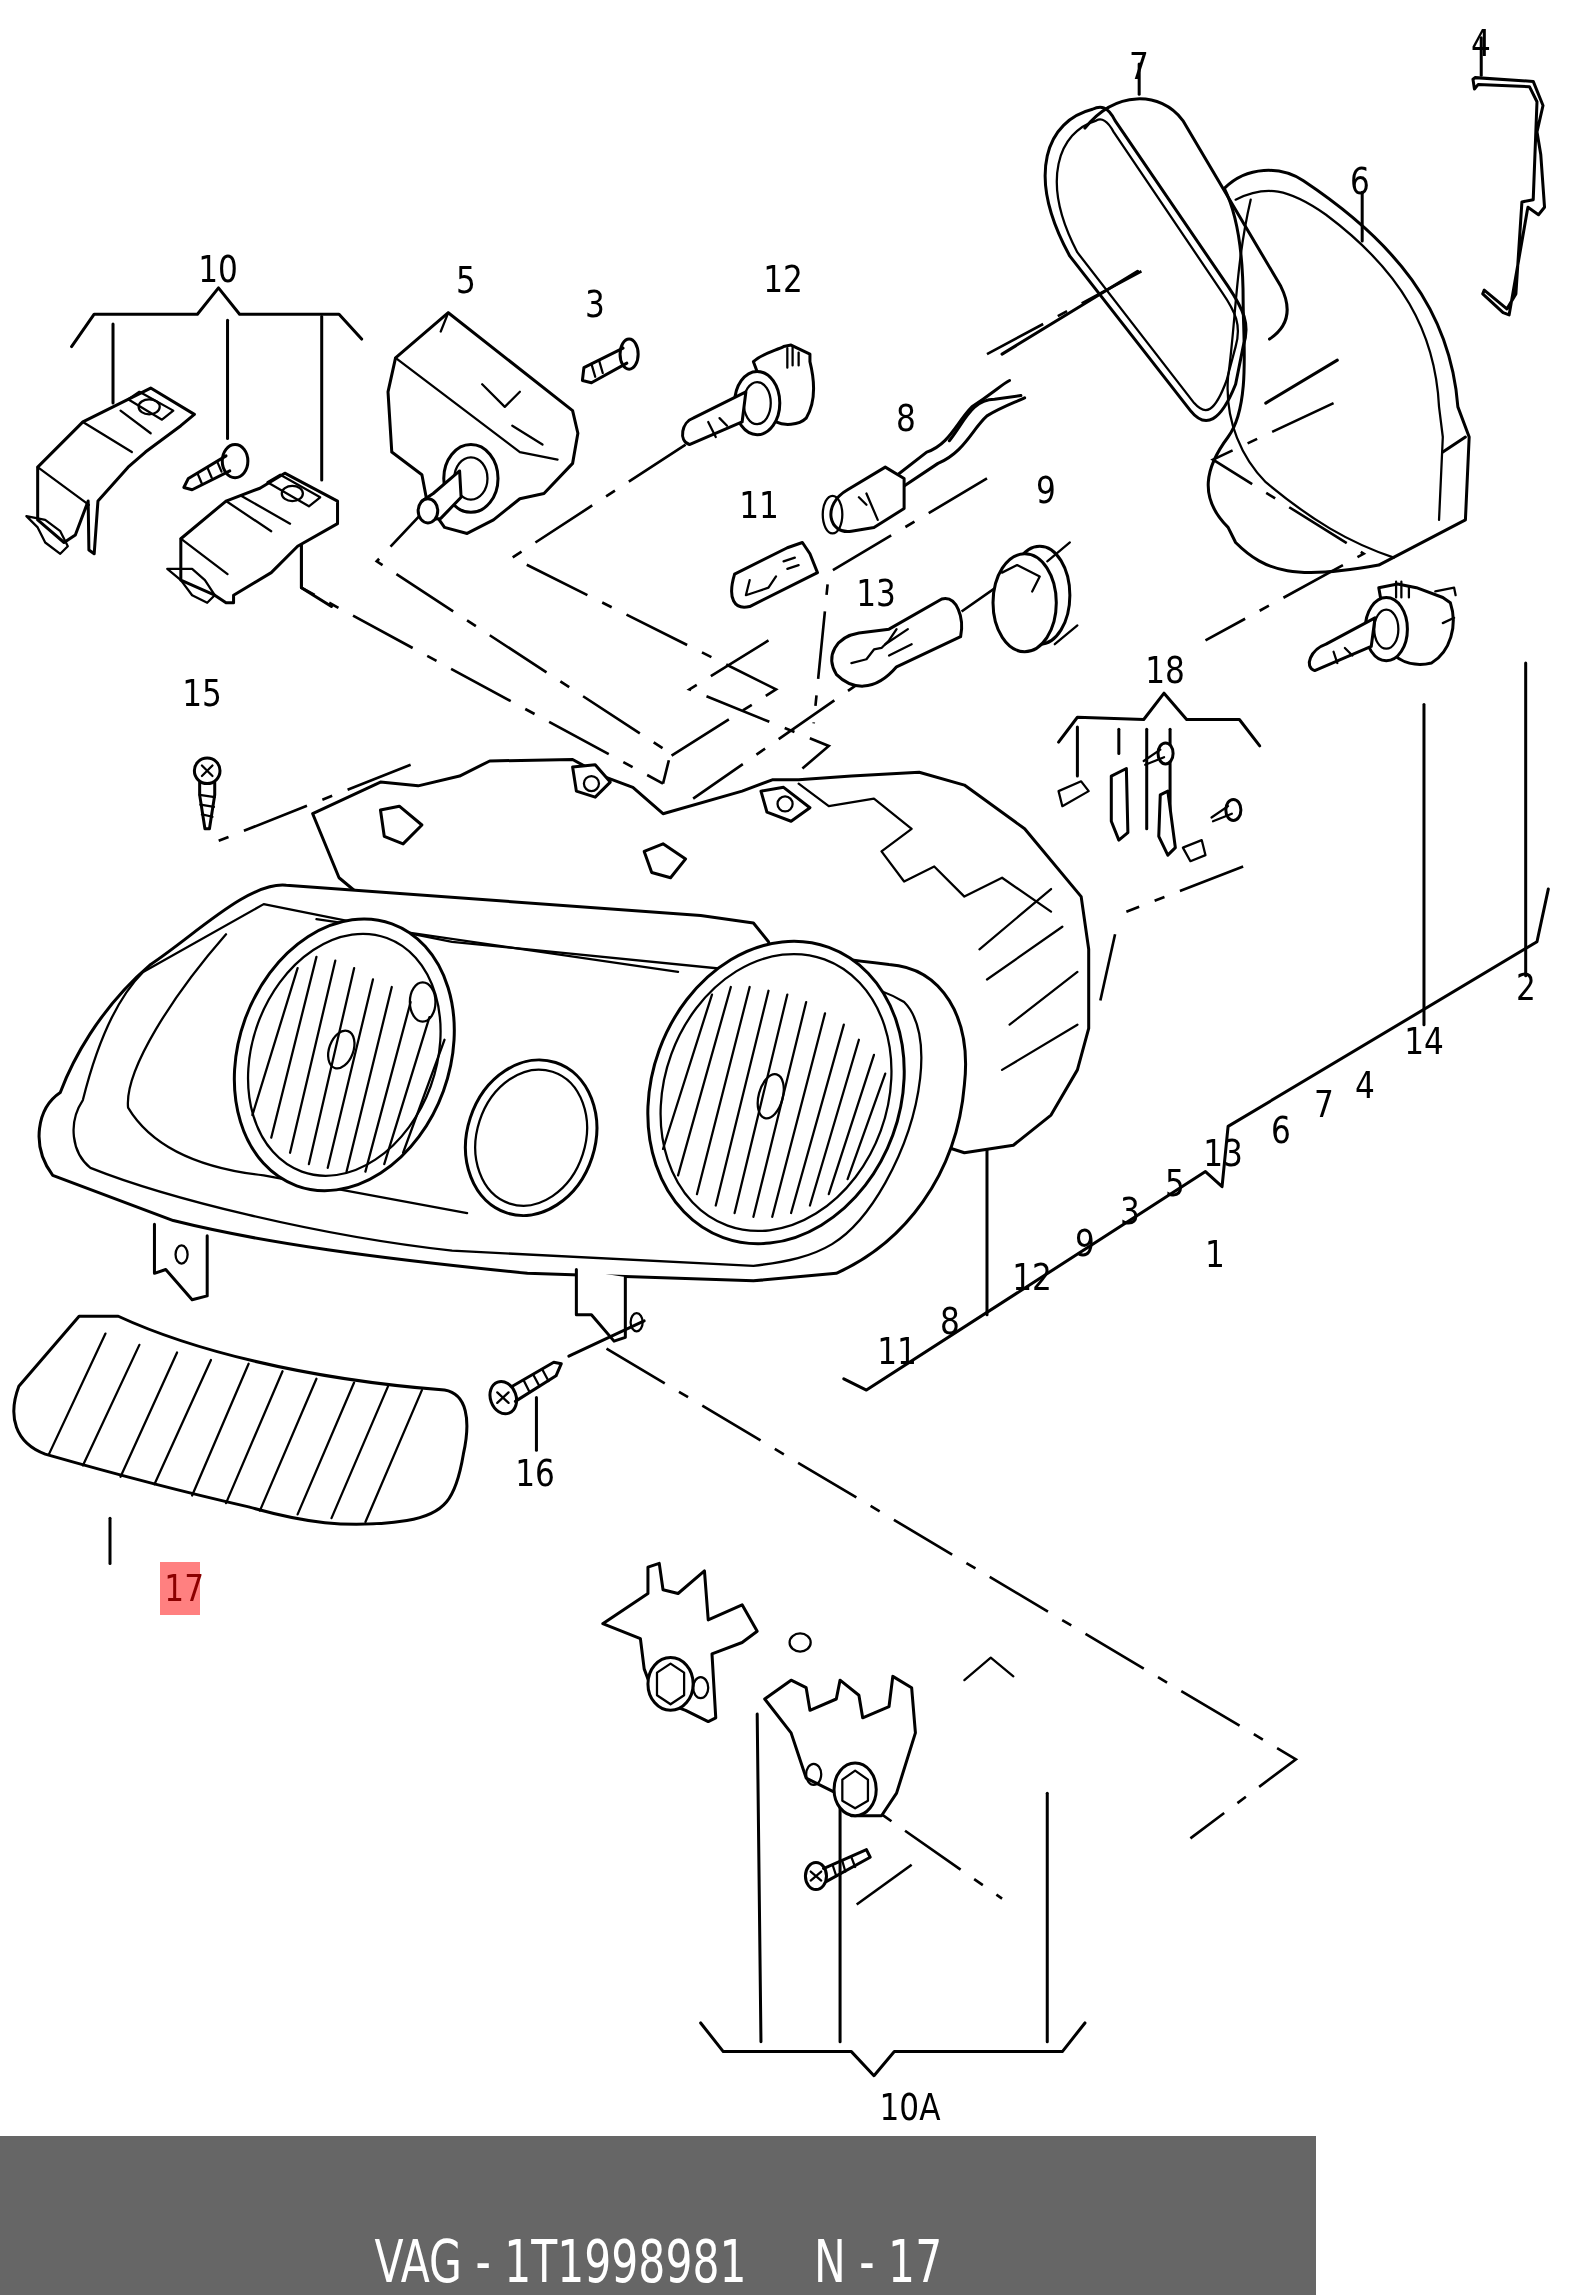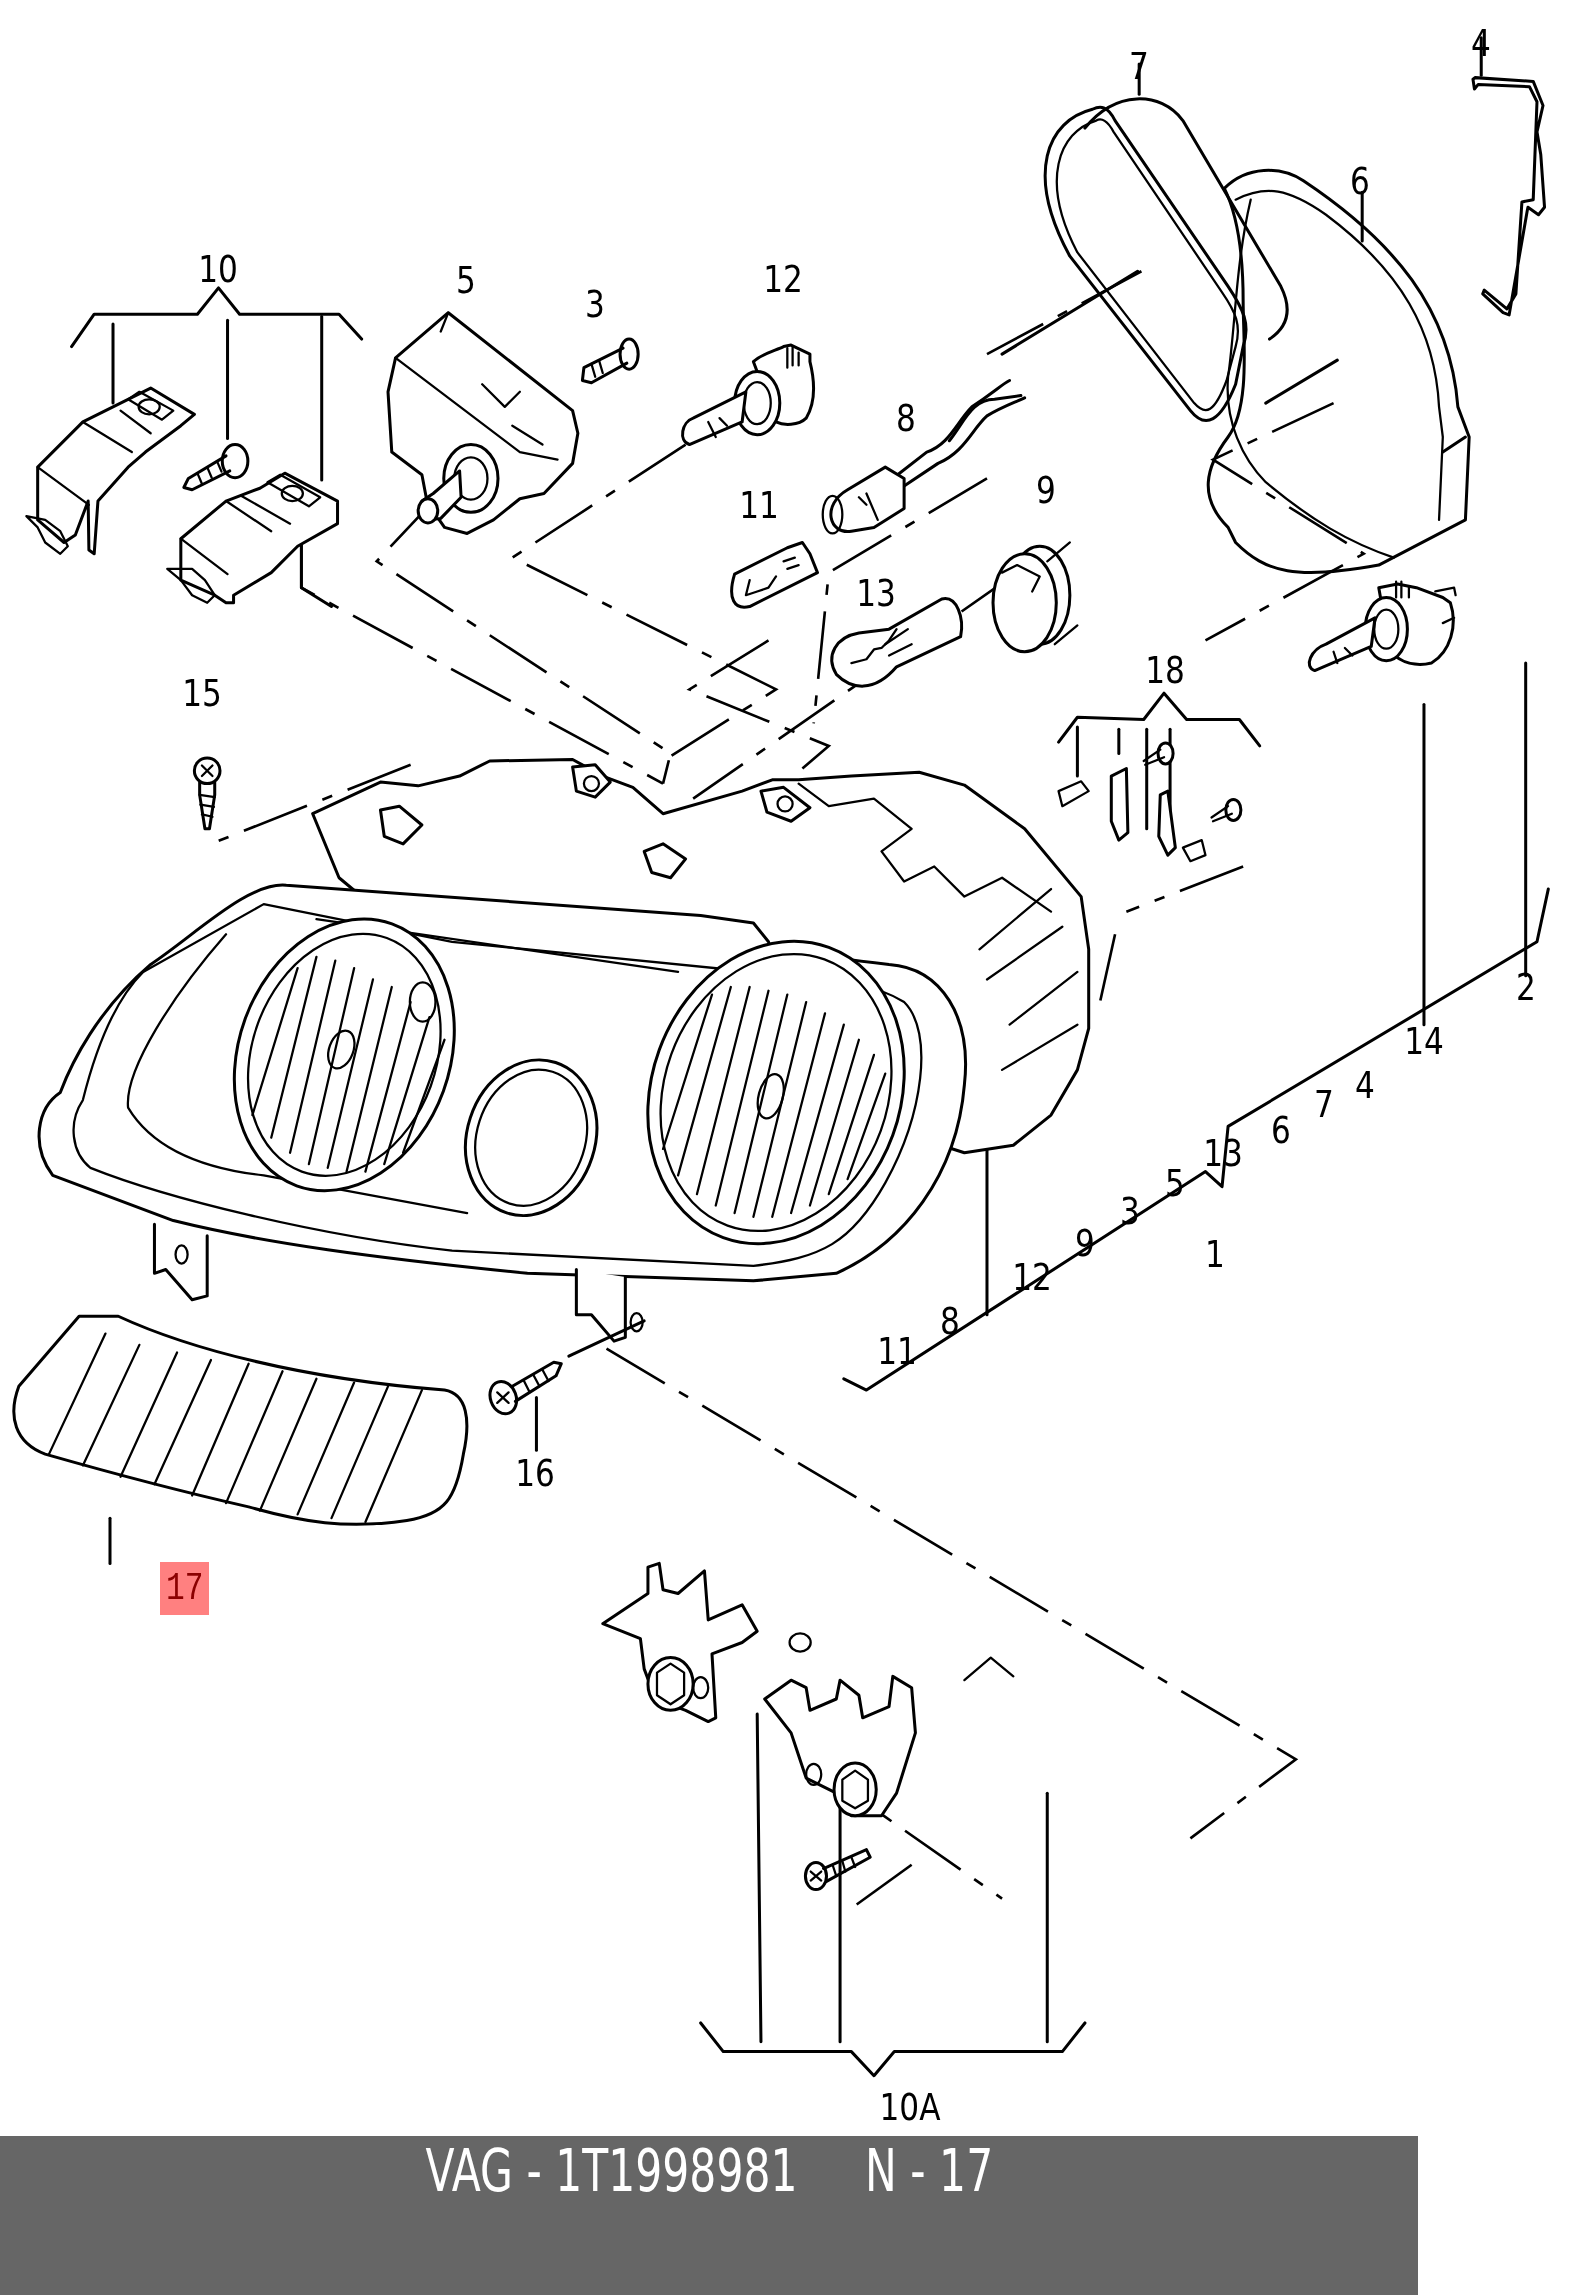--- a/index.html
+++ b/index.html
@@ -6,21 +6,21 @@
   body { width:1595px; height:2295px; position:relative; overflow:hidden; font-family:"DejaVu Sans", sans-serif; }
   #diagram { position:absolute; left:0; top:0; width:1595px; height:2136px; }
   #diagram svg { position:absolute; left:0; top:0; }
   .ln { stroke:#000; stroke-width:4; fill:none; stroke-linecap:round; stroke-linejoin:round; }
   .thin { stroke:#000; stroke-width:3; fill:none; stroke-linecap:round; stroke-linejoin:round; }
   .dash { stroke:#000; stroke-width:3.5; fill:none; stroke-dasharray:90 22 14 22; }
   .wf { fill:#fff; }
   .callout { position:absolute; font-family:"DejaVu Sans", sans-serif; font-size:38px; line-height:38px; color:#000; transform:translate(-50%,-50%) scaleX(0.82); white-space:nowrap; }
   .hl { position:absolute; background:#ff8080; color:#8b0000; font-size:38px; line-height:60px; text-align:center; font-family:"DejaVu Sans", sans-serif; }
   .hl span { display:inline-block; transform:scaleX(0.82); }
-  #footer { position:absolute; left:0; top:2136px; width:1418px; height:160px; background:#666666; display:flex; align-items:flex-start; justify-content:center; }
+  #footer { position:absolute; left:0; top:2136px; width:1316px; height:160px; background:#666666; display:flex; align-items:flex-end; justify-content:center; }
   #footer .ft { color:#ffffff; font-family:"DejaVu Sans", sans-serif; font-size:59px; transform:scaleX(0.72); white-space:pre; }
 </style>
 </head>
 <body>
 
 <div id="diagram">
 <svg width="1595" height="2136" viewBox="0 0 2117 2835">
 
   <g>
     <polyline class="dash" points="580,660 500,745 890,1000 880,1040"></polyline>
@@ -316,20 +316,20 @@
   <div class="callout" style="left:1281px;top:1130px;">6</div>
   <div class="callout" style="left:1223px;top:1153px;">13</div>
   <div class="callout" style="left:1175px;top:1183px;">5</div>
   <div class="callout" style="left:1130px;top:1211px;">3</div>
   <div class="callout" style="left:1085px;top:1243px;">9</div>
   <div class="callout" style="left:1032px;top:1277px;">12</div>
   <div class="callout" style="left:950px;top:1321px;">8</div>
   <div class="callout" style="left:897px;top:1351px;">11</div>
   <div class="callout" style="left:1215px;top:1254px;">1</div>
   <div class="callout" style="left:535px;top:1473px;">16</div>
-  <div class="hl" style="left: 160px; top: 1562px; width: 49px; height: 53px; line-height: 53px; background: rgb(255, 128, 128); color: rgb(139, 0, 0); font-family: Liberation Mono, monospace;"><span>17</span></div>
+  <div class="hl" style="left: 160px; top: 1562px; width: 40px; height: 53px; line-height: 53px; background: rgb(255, 128, 128); color: rgb(139, 0, 0);"><span>17</span></div>
   <div class="callout" style="left:910px;top:2107px;">10A</div>
 </div>
 
 <div id="footer" style="background: rgb(102, 102, 102);">
   <div class="ft" style="color: rgb(255, 255, 255);">VAG - 1T1998981     N - 17</div>
 </div>
 
 
 </body></html>

